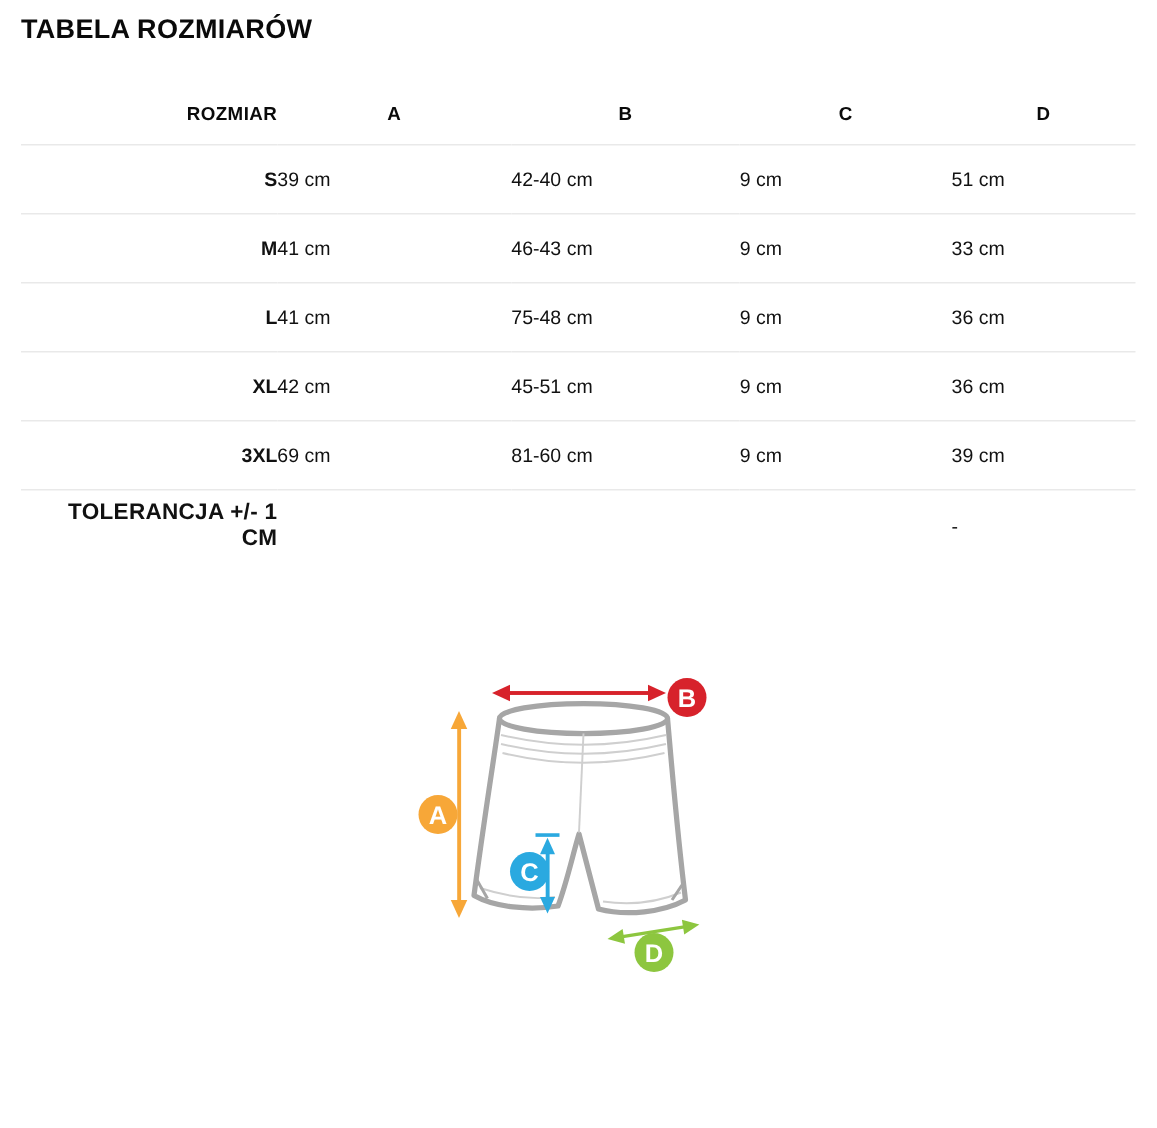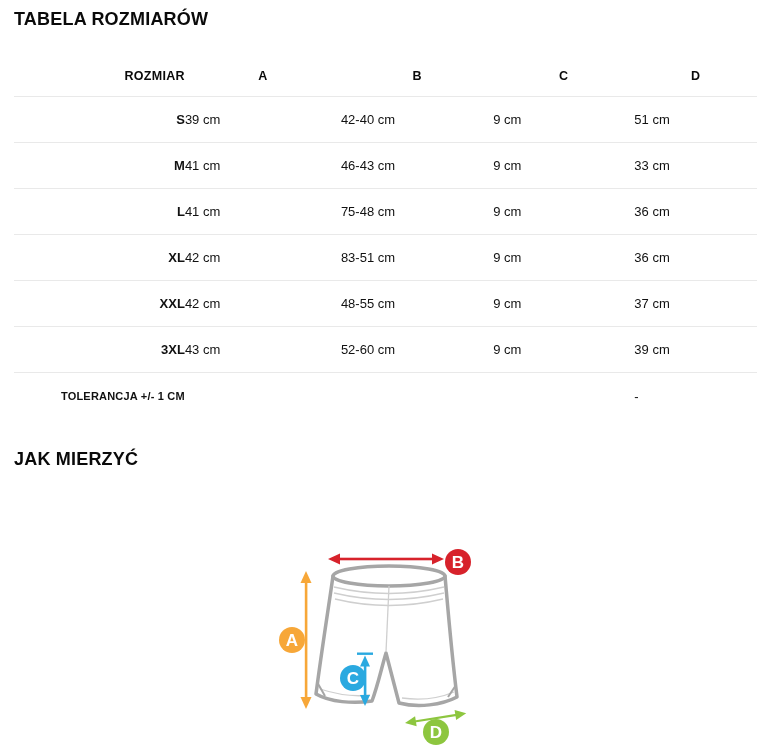--- a/index.html
+++ b/index.html
@@ -31,21 +31,21 @@
     height:40px; font-size:12.5px; font-weight:bold; letter-spacing:.3px;
     text-align:center; border-bottom:1px solid #e9e9e9; padding:0;
   }
   .size-table td {
     height:45px; font-size:13px; text-align:left;
     border-bottom:1px solid #e9e9e9; padding:0; color:#111;
   }
   .size-table th.left, .size-table td.left { text-align:right; padding-left:19px; }
   .size-table td.size-label { font-weight:bold; font-size:13px; }
   .size-table tr.tolerance-row td { border-bottom:none; height:46px; }
-  .size-table td.tolerance-label { font-weight:bold; font-size:11px; letter-spacing:.2px; }
+  .size-table td.tolerance-label { font-weight:bold; font-size:15px; letter-spacing:.2px; }
 
   .diagram-box { margin:56px 0 0 254px; width:240px; height:228px; }
   svg { display:block; }
   .badge-text {
     font-family:"Liberation Sans", sans-serif; font-weight:bold; font-size:17px;
   }
 </style>
 </head>
 <body>
 
@@ -88,49 +88,41 @@
       <tr>
         <td class="left size-label">L</td>
         <td>41 cm</td>
         <td>75-48 cm</td>
         <td>9 cm</td>
         <td>36 cm</td>
       </tr>
       <tr>
         <td class="left size-label">XL</td>
         <td>42 cm</td>
-        <td>83-51 cm</td>
+        <td>45-51 cm</td>
         <td>9 cm</td>
         <td>36 cm</td>
       </tr>
       <tr>
-        <td class="left size-label">XXL</td>
-        <td>42 cm</td>
-        <td>48-55 cm</td>
-        <td>9 cm</td>
-        <td>37 cm</td>
-      </tr>
-      <tr>
         <td class="left size-label">3XL</td>
-        <td>43 cm</td>
-        <td>52-60 cm</td>
+        <td>69 cm</td>
+        <td>81-60 cm</td>
         <td>9 cm</td>
         <td>39 cm</td>
       </tr>
       <tr class="tolerance-row">
         <td class="left tolerance-label">TOLERANCJA +/- 1 CM</td>
         <td></td>
         <td></td>
         <td></td>
         <td>-</td>
       </tr>
     </tbody>
   </table>
 
-  <h2 class="section-title">JAK MIERZYĆ</h2>
 
   <div class="diagram-box">
     <svg width="240" height="228" viewBox="0 0 240 228">
 
       <g>
         <path d="M 65 50
                  C 62 72, 54 122, 48 168
                  C 62 176, 85 178, 104 175
                  C 110 159, 114 140, 118 127
                  C 122 142, 127 162, 131 177

